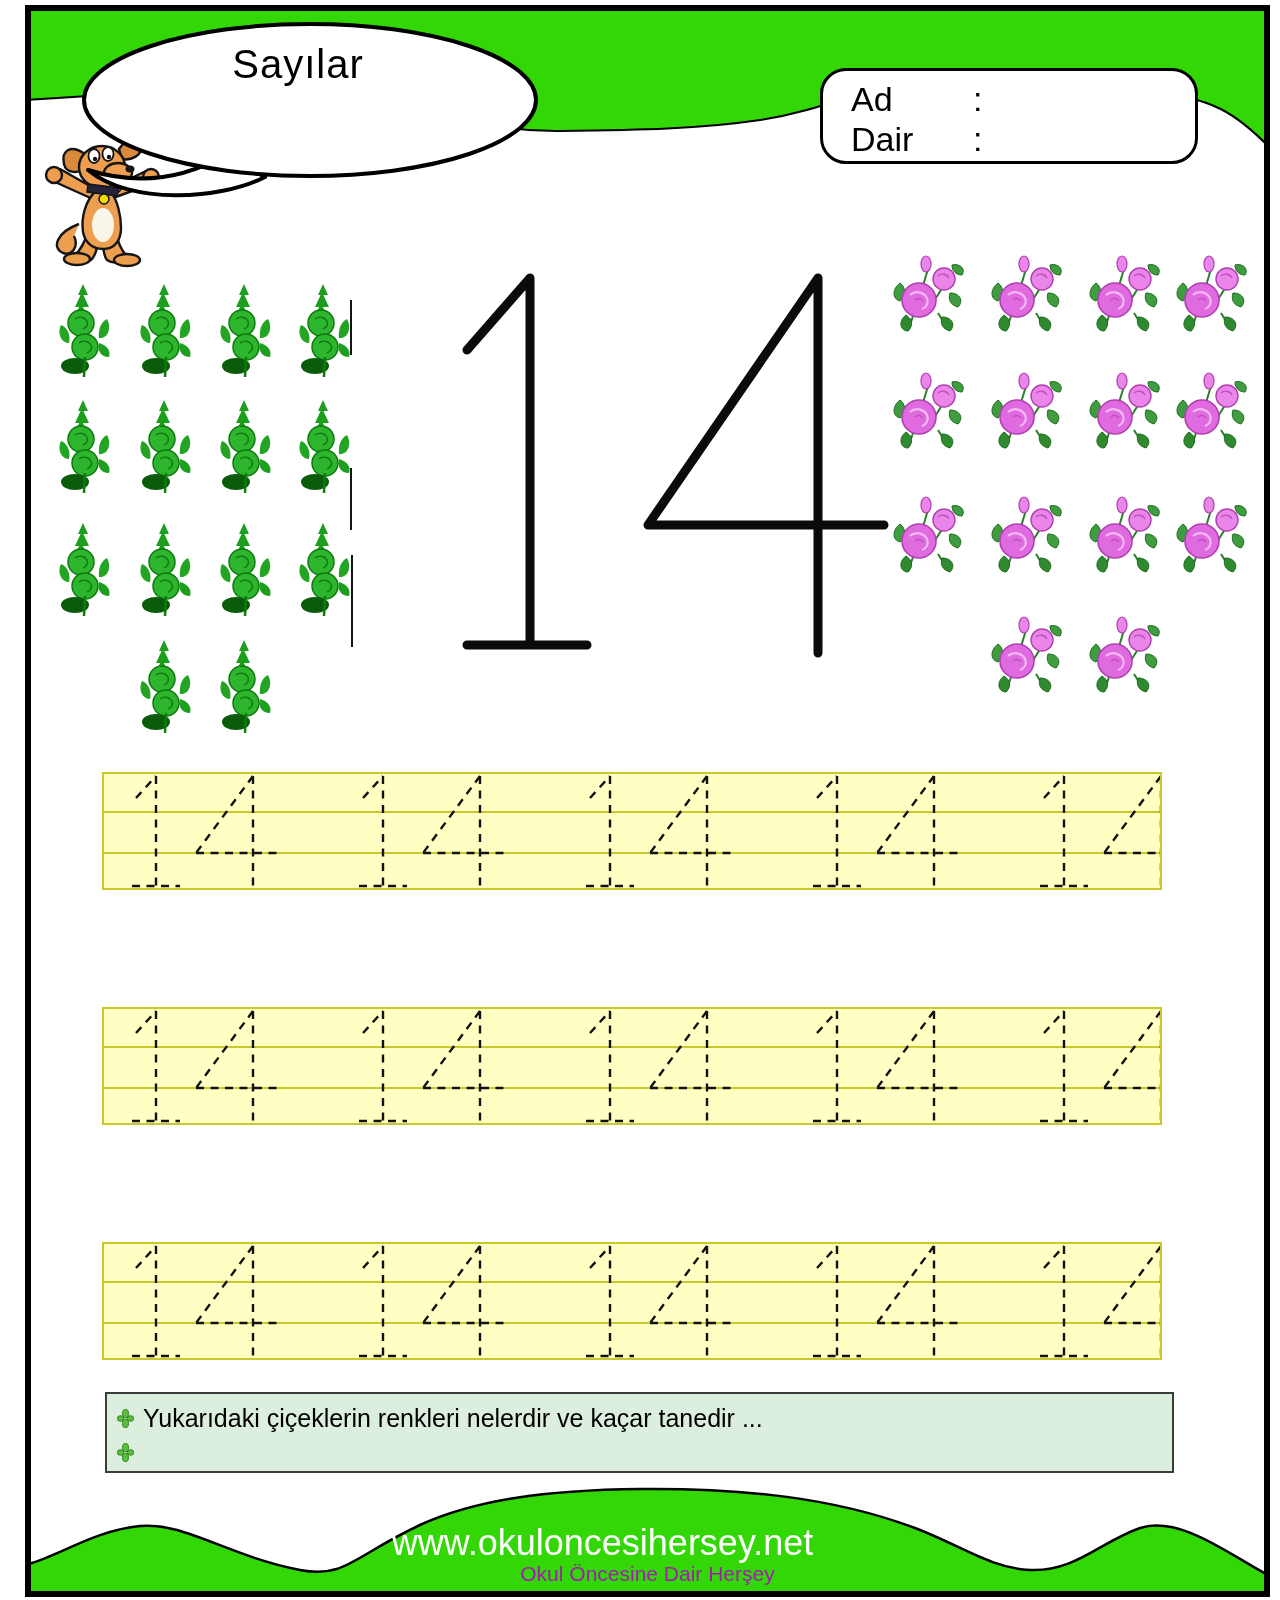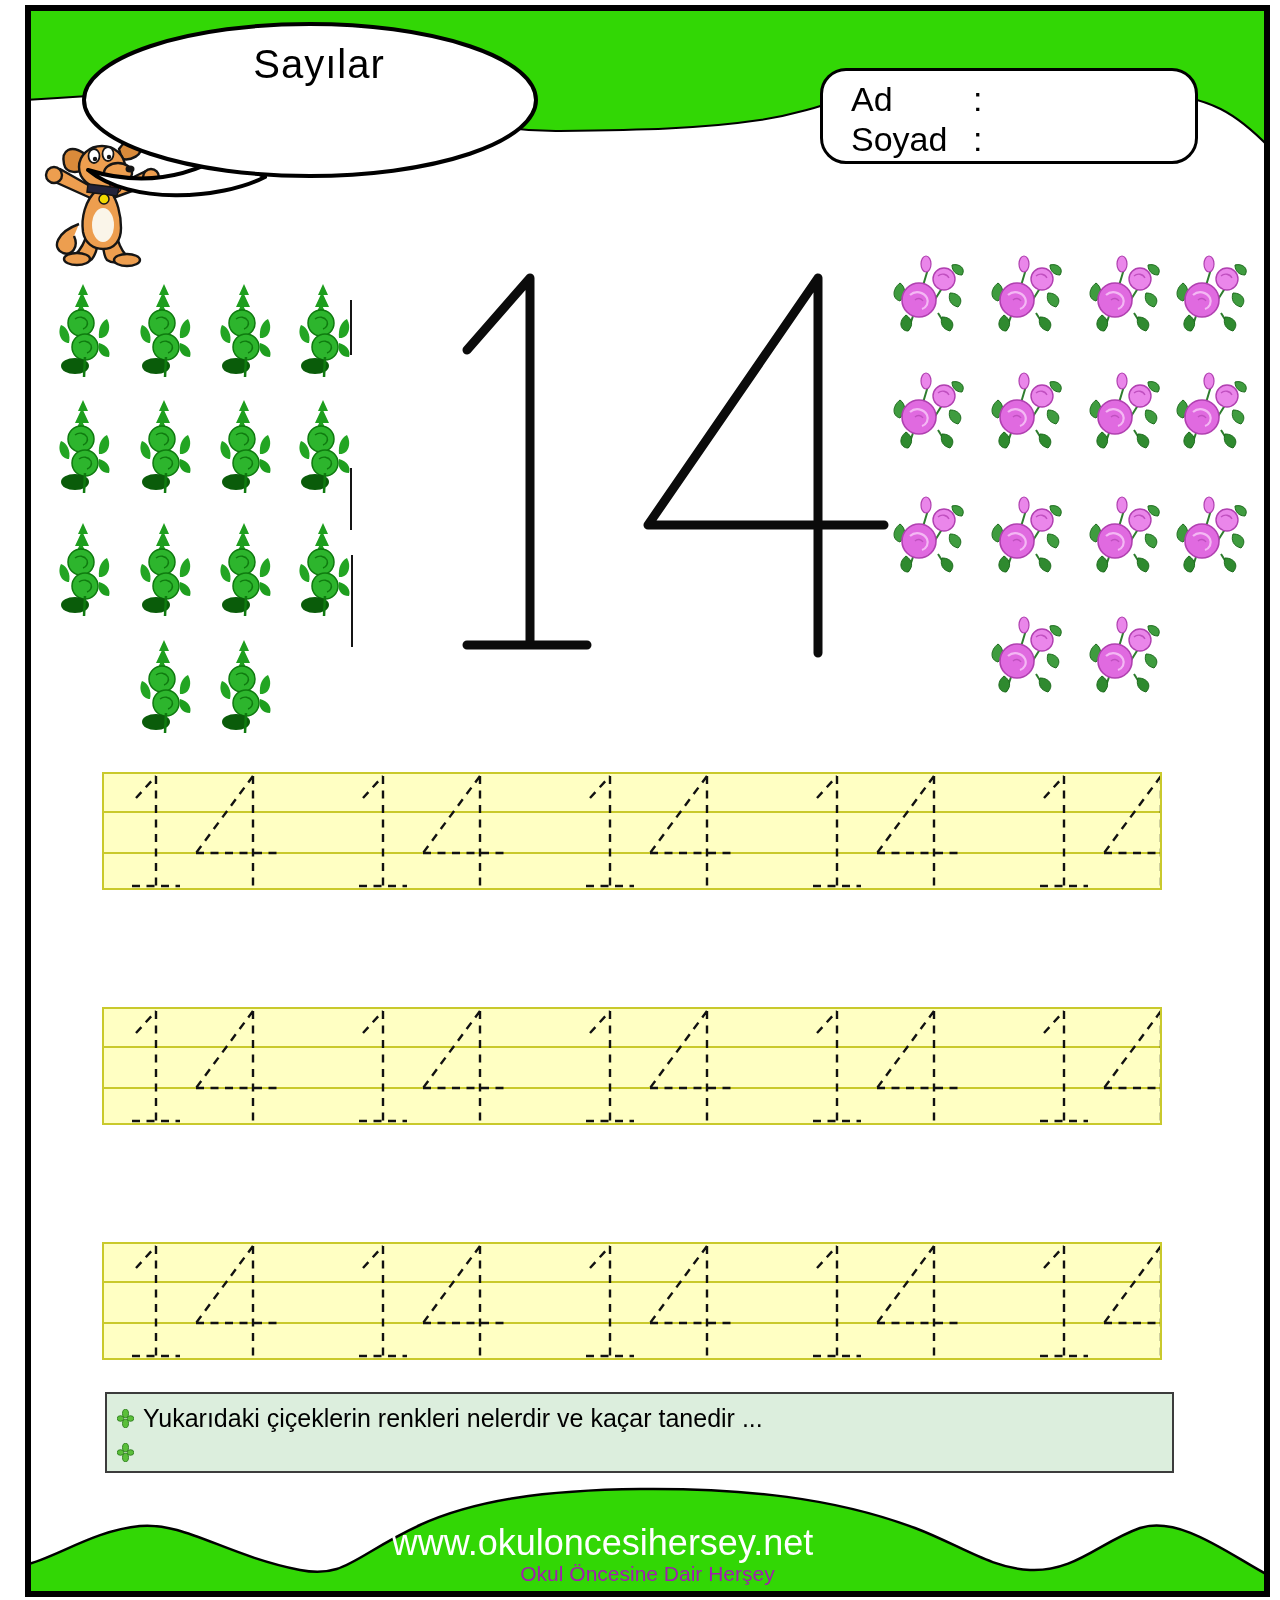--- a/index.html
+++ b/index.html
@@ -3,21 +3,21 @@
 <meta charset="utf-8">
 <style>
   html,body{margin:0;padding:0;background:#fff;}
   .page{position:relative;width:1280px;height:1600px;background:#ffffff;overflow:hidden;
         font-family:"Liberation Sans",sans-serif;color:#000;}
   .abs{position:absolute;}
   svg{display:block;}
   
   .frame{position:absolute;left:25px;top:5px;width:1245px;height:1592px;
          border:6px solid #000;box-sizing:border-box;pointer-events:none;z-index:40;}
-  .bubble-text{position:absolute;left:169px;top:42px;width:300px;text-align:center;
+  .bubble-text{position:absolute;left:148px;top:42px;width:300px;text-align:center;
                font-size:40px;letter-spacing:1px;z-index:12;}
   .name-box{position:absolute;left:820px;top:68px;width:378px;height:96px;background:#fff;
             border:3px solid #000;border-radius:26px;box-sizing:border-box;z-index:11;
             padding:8px 0 0 16px;font-size:34px;line-height:40px;}
   .name-row{display:flex;margin-left:12px;}
   .name-label{width:122px;}
   .trace-band{position:absolute;left:102px;width:1060px;height:118px;background:var(--trace-bg,#ffffc3);
               border:2px solid var(--trace-line,#c9c92c);box-sizing:border-box;overflow:hidden;z-index:5;}
   .instr-box{position:absolute;left:105px;top:1392px;width:1069px;height:81px;background:var(--instruction-bg,#dceedd);
              border:2px solid #3c3c3c;box-sizing:border-box;z-index:6;
@@ -47,21 +47,21 @@
   </svg>
   <div class="bubble-text">Sayılar</div>
 
   <div class="name-box">
     <div class="name-row">
       <span class="name-label">Ad</span>
       <span>:</span>
       <span></span>
     </div>
     <div class="name-row">
-      <span class="name-label">Soyad</span>
+      <span class="name-label">Dair</span>
       <span>:</span>
       <span></span>
     </div>
   </div>
 
   <svg class="abs" style="left:35px;top:122px;z-index:9" width="150" height="150" viewBox="0 0 150 150">
     <g stroke="#151515" stroke-width="2.4" stroke-linejoin="round">
 
       <path d="M44,102 C22,110 16,126 28,131 C37,134 44,125 39,114" fill="#ED9E4F"></path>
 

